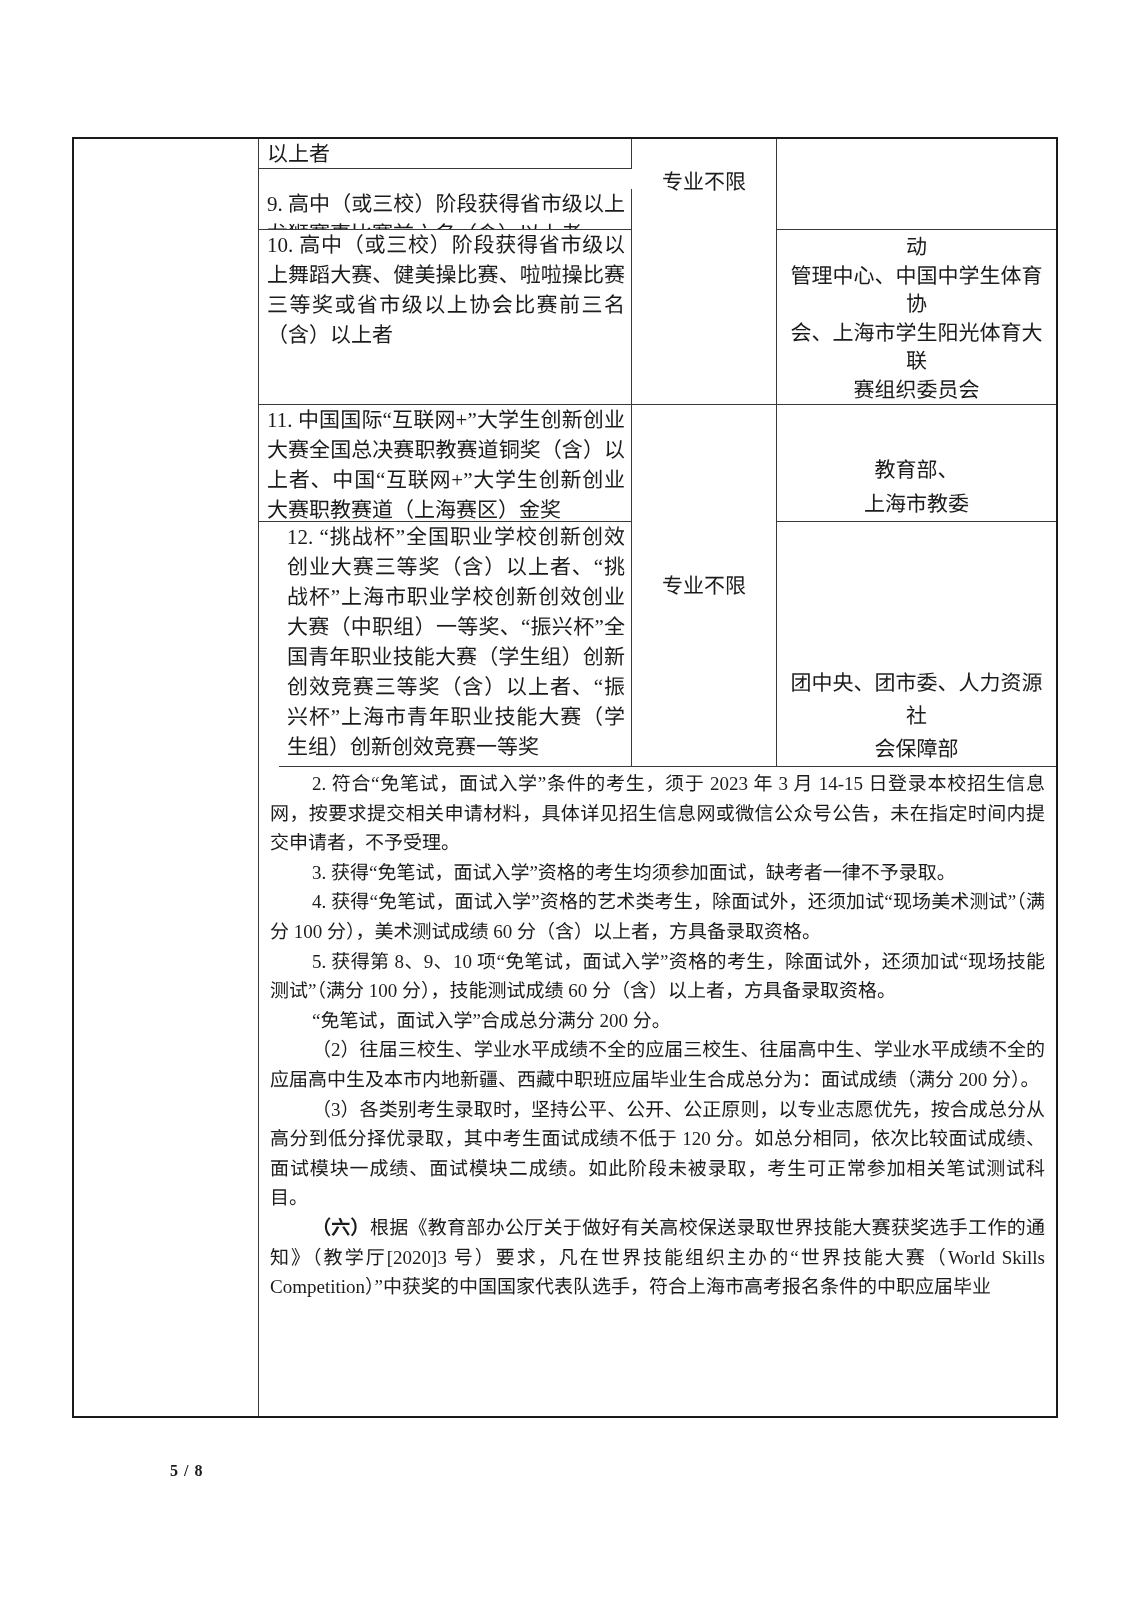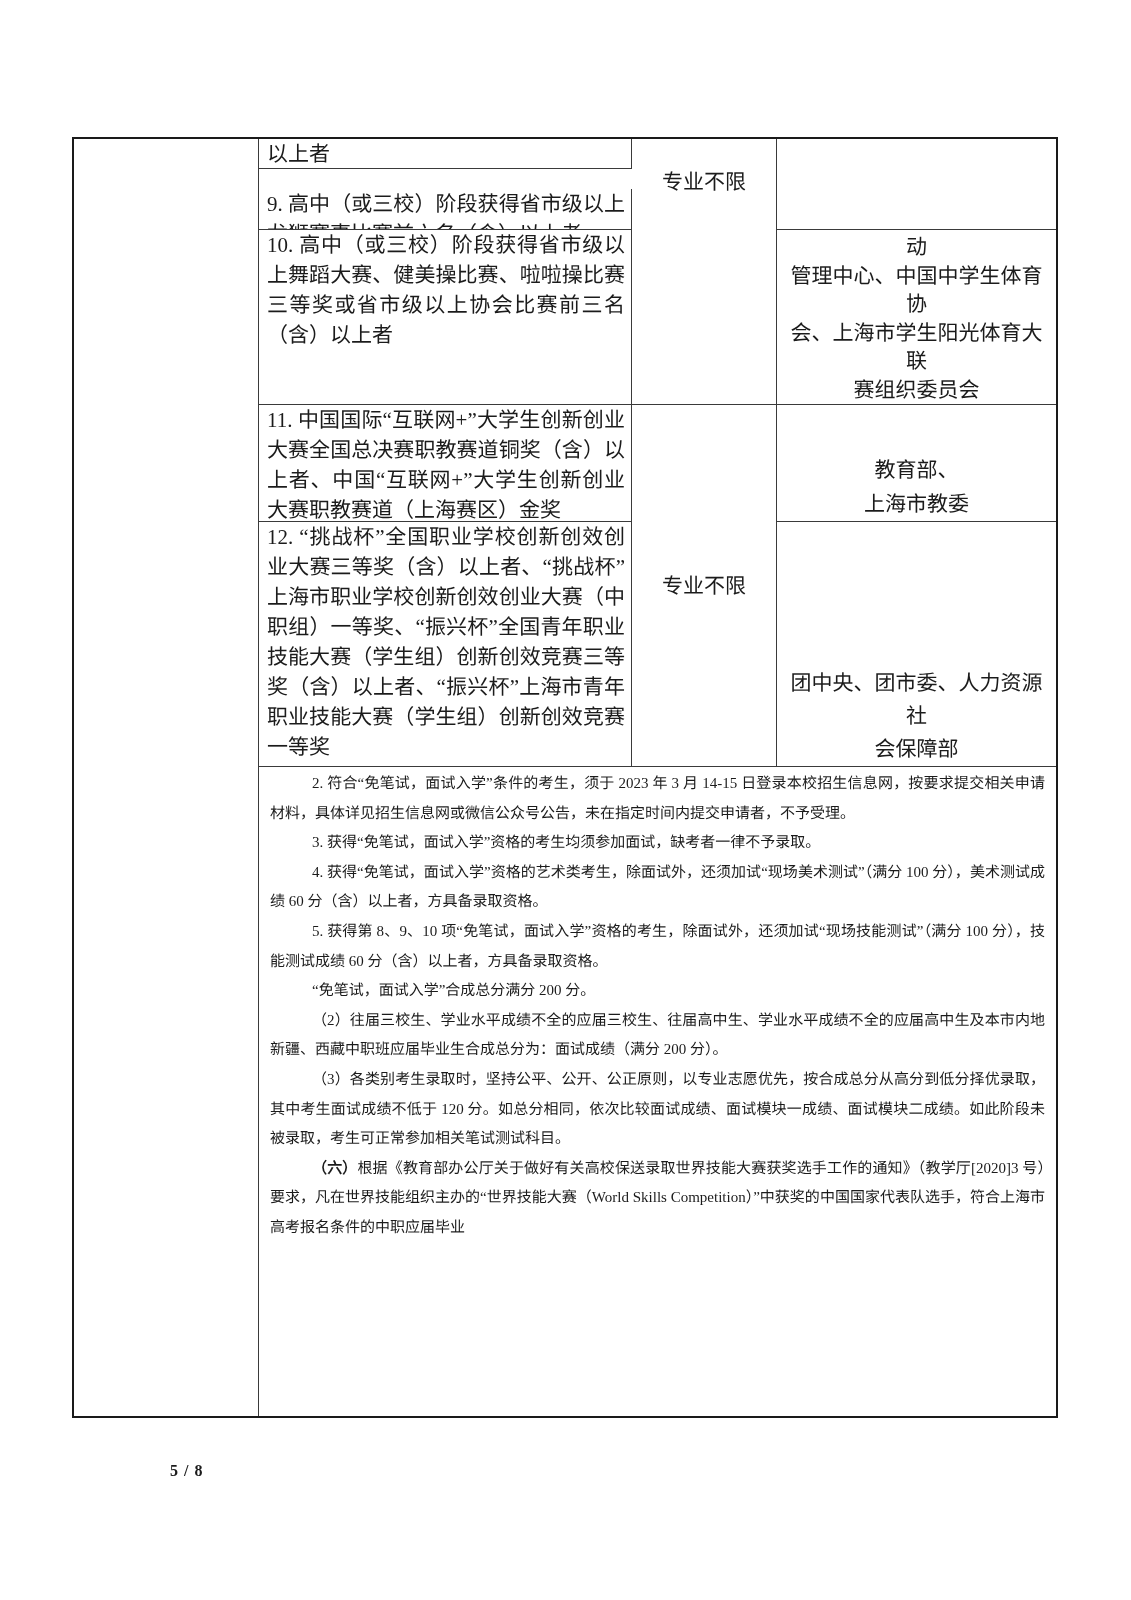--- a/index.html
+++ b/index.html
@@ -49,21 +49,21 @@
     line-height:28.5px;
     padding:0 4px;
   }
   
   .notes-cell{
     grid-row:6;grid-column:2/5;
     padding:2px 11px 0 11px;
   }
   .para{
     margin:0;
-    font-size:15px;line-height:29.6px;
+    font-size:19px;line-height:29.6px;
     text-align:justify;
     text-indent:42px;
   }
   .para .bold{font-weight:bold;}
   .footer{
     position:absolute;left:170px;top:1462px;
     font-size:16px;font-weight:bold;
     letter-spacing:1px;
     font-family:"Liberation Serif","DejaVu Serif",serif;
   }
@@ -86,21 +86,21 @@
     </div>
 
     <div class="cell br bb crit vcenter" style="grid-row:3;grid-column:2;">
       <span>10. 高中（或三校）阶段获得省市级以上舞蹈大赛、健美操比赛、啦啦操比赛三等奖或省市级以上协会比赛前三名（含）以上者</span>
     </div>
 
     <div class="cell br bb crit" style="grid-row:4;grid-column:2;">
       <span>11. 中国国际“互联网+”大学生创新创业大赛全国总决赛职教赛道铜奖（含）以上者、中国“互联网+”大学生创新创业大赛职教赛道（上海赛区）金奖</span>
     </div>
 
-    <div class="cell br bb crit" style="grid-row:5;grid-column:2;">
+    <div class="cell br bb crit" style="grid-row:5;grid-column:2;margin-left:20px;">
       <span>12. “挑战杯”全国职业学校创新创效创业大赛三等奖（含）以上者、“挑战杯”上海市职业学校创新创效创业大赛（中职组）一等奖、“振兴杯”全国青年职业技能大赛（学生组）创新创效竞赛三等奖（含）以上者、“振兴杯”上海市青年职业技能大赛（学生组）创新创效竞赛一等奖</span>
     </div>
 
     <div class="cell br bb major major-top" style="grid-row:1/4;grid-column:3;">
       <span>专业不限</span>
     </div>
 
     <div class="cell br bb major major-mid" style="grid-row:4/6;grid-column:3;">
       <span>专业不限</span>
     </div>

